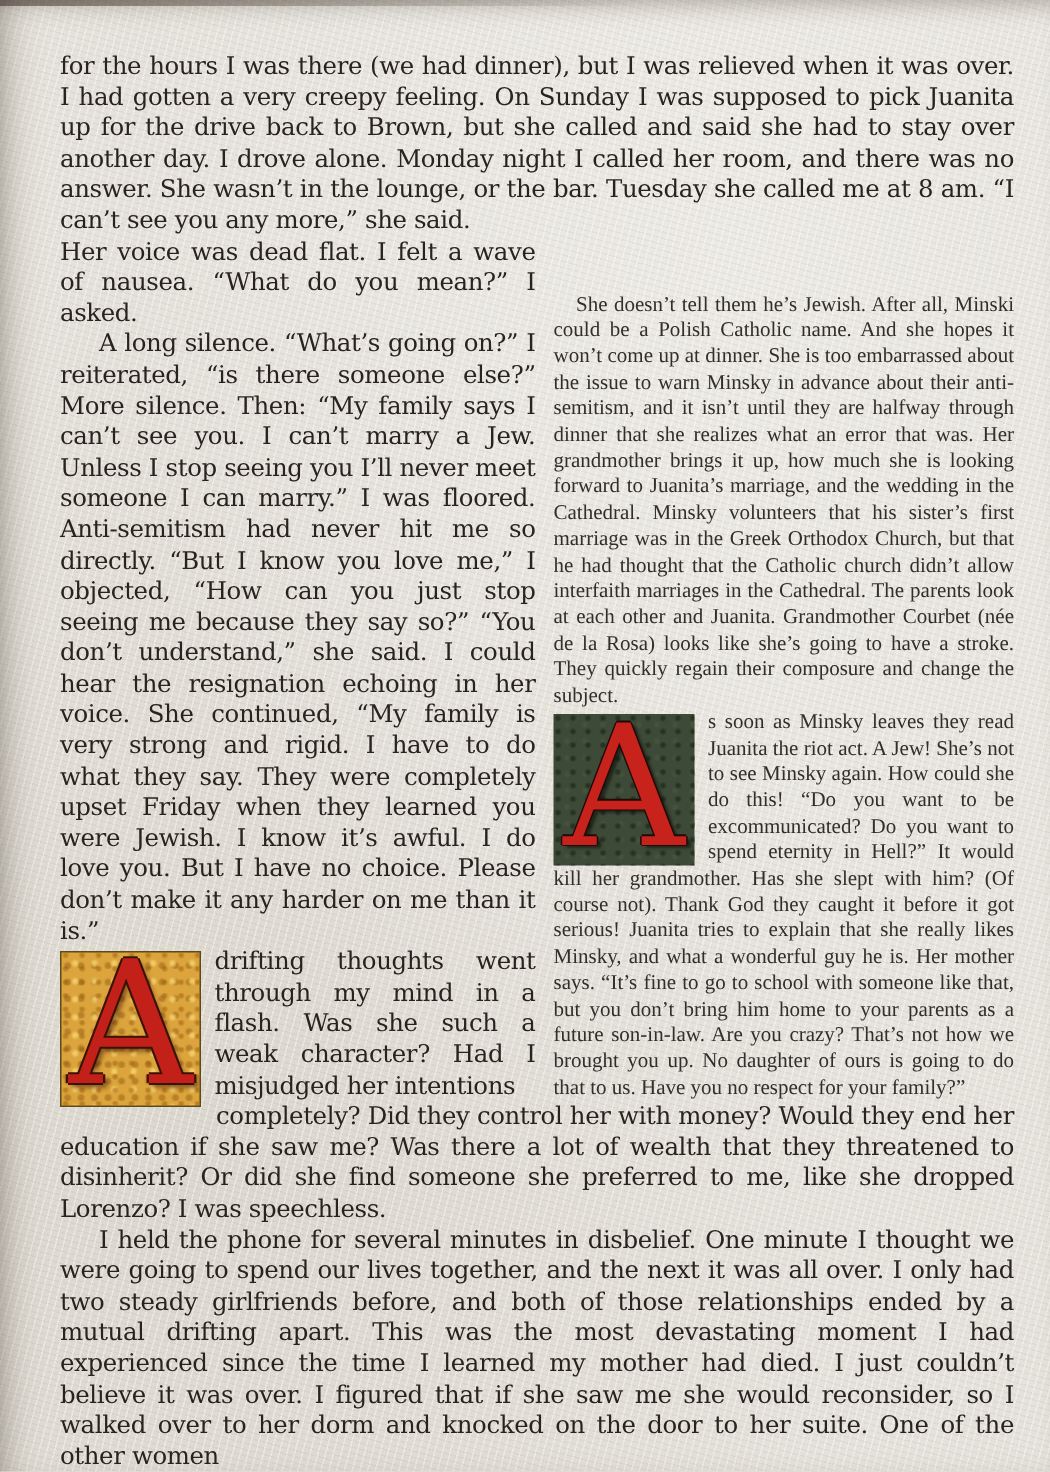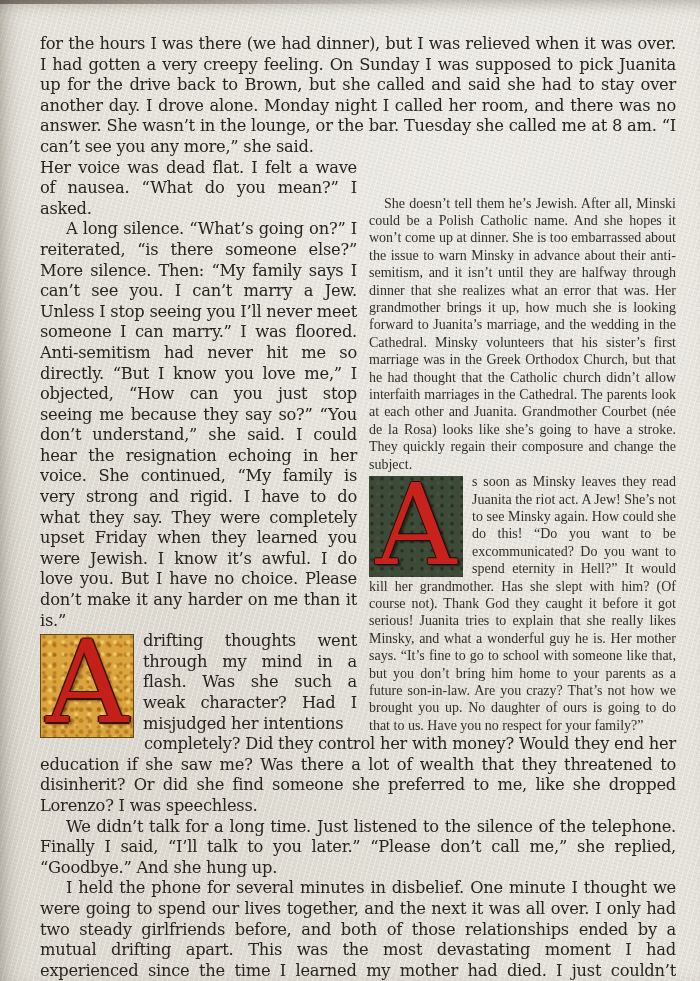--- a/index.html
+++ b/index.html
@@ -137,17 +137,16 @@
           </span><span>s soon as Minsky leaves they read Juanita the riot act. A Jew! She’s not to see Minsky again. How could she do this! “Do you want to be excommunicated? Do you want to spend eternity in Hell?” It would kill her grandmother. Has she slept with him? (Of course not). Thank God they caught it before it got serious! Juanita tries to explain that she really likes Minsky, and what a wonderful guy he is. Her mother says. “It’s fine to go to school with someone like that, but you don’t bring him home to your parents as a future son-in-law. Are you crazy? That’s not how we brought you up. No daughter of ours is going to do that to us. Have you no respect for your family?”</span>
       </p>
     </div>
 
   </div>
 
   <p class="main">
     <span class="overhang"></span><span>completely? Did they control her with money? Would they end her education if she saw me? Was there a lot of wealth that they threatened to disinherit? Or did she find someone she preferred to me, like she dropped Lorenzo? I was speechless.</span>
   </p>
 
-  <p class="main indent-main">We didn’t talk for a long time. Just listened to the silence of the telephone. Finally I said, “I’ll talk to you later.” “Please don’t call me,” she replied, “Goodbye.” And she hung up.</p>
 
   <p class="main indent-main">I held the phone for several minutes in disbelief. One minute I thought we were going to spend our lives together, and the next it was all over. I only had two steady girlfriends before, and both of those relationships ended by a mutual drifting apart. This was the most devastating moment I had experienced since the time I learned my mother had died. I just couldn’t believe it was over. I figured that if she saw me she would reconsider, so I walked over to her dorm and knocked on the door to her suite. One of the other women</p>
 
 </div>
 
 </body></html>

